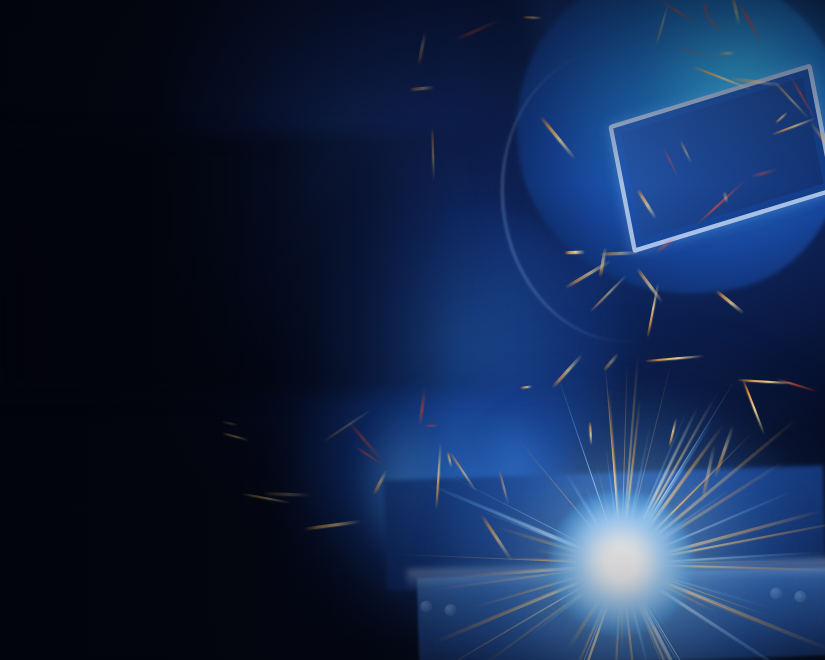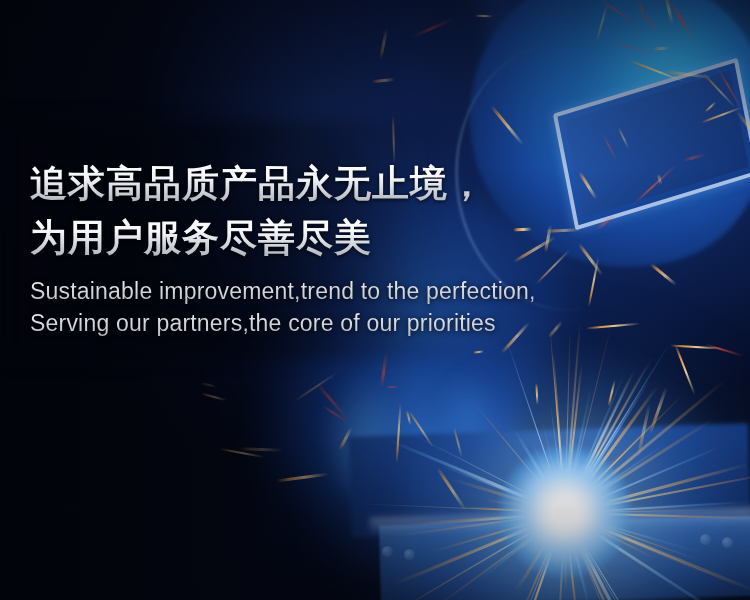--- a/index.html
+++ b/index.html
@@ -461,22 +461,14 @@
         <div class="spark" style="position: absolute; left: 653.512px; top: 7.51501px; width: 29.9464px; transform: rotate(77.3054deg); opacity: 0.56;"></div>
         <div class="spark" style="position: absolute; left: 662.615px; top: 72.6469px; width: 49.3661px; transform: rotate(7.13468deg); opacity: 0.49;"></div>
         <div class="spark thin red" style="position: absolute; left: 610.235px; top: 46.7038px; width: 46.4393px; transform: rotate(14.343deg); opacity: 0.38;"></div>
         <div class="spark thin red" style="position: absolute; left: 596.282px; top: 10.3947px; width: 41.8012px; transform: rotate(32.3623deg); opacity: 0.74;"></div>
       </div>
 
     <div class="vignette"></div>
     <div class="text-scrim"></div>
   </div>
 
-  <div class="copy">
-    <h1 class="headline">追求高品质产品永无止境，</h1>
-    <h1 class="headline">为用户服务尽善尽美</h1>
-    <div class="sub-wrap">
-      <p class="subline">Sustainable improvement,trend to the perfection,</p>
-      <p class="subline">Serving our partners,the core of our priorities</p>
-    </div>
-  </div>
 
 </div>
 
 </body></html>

